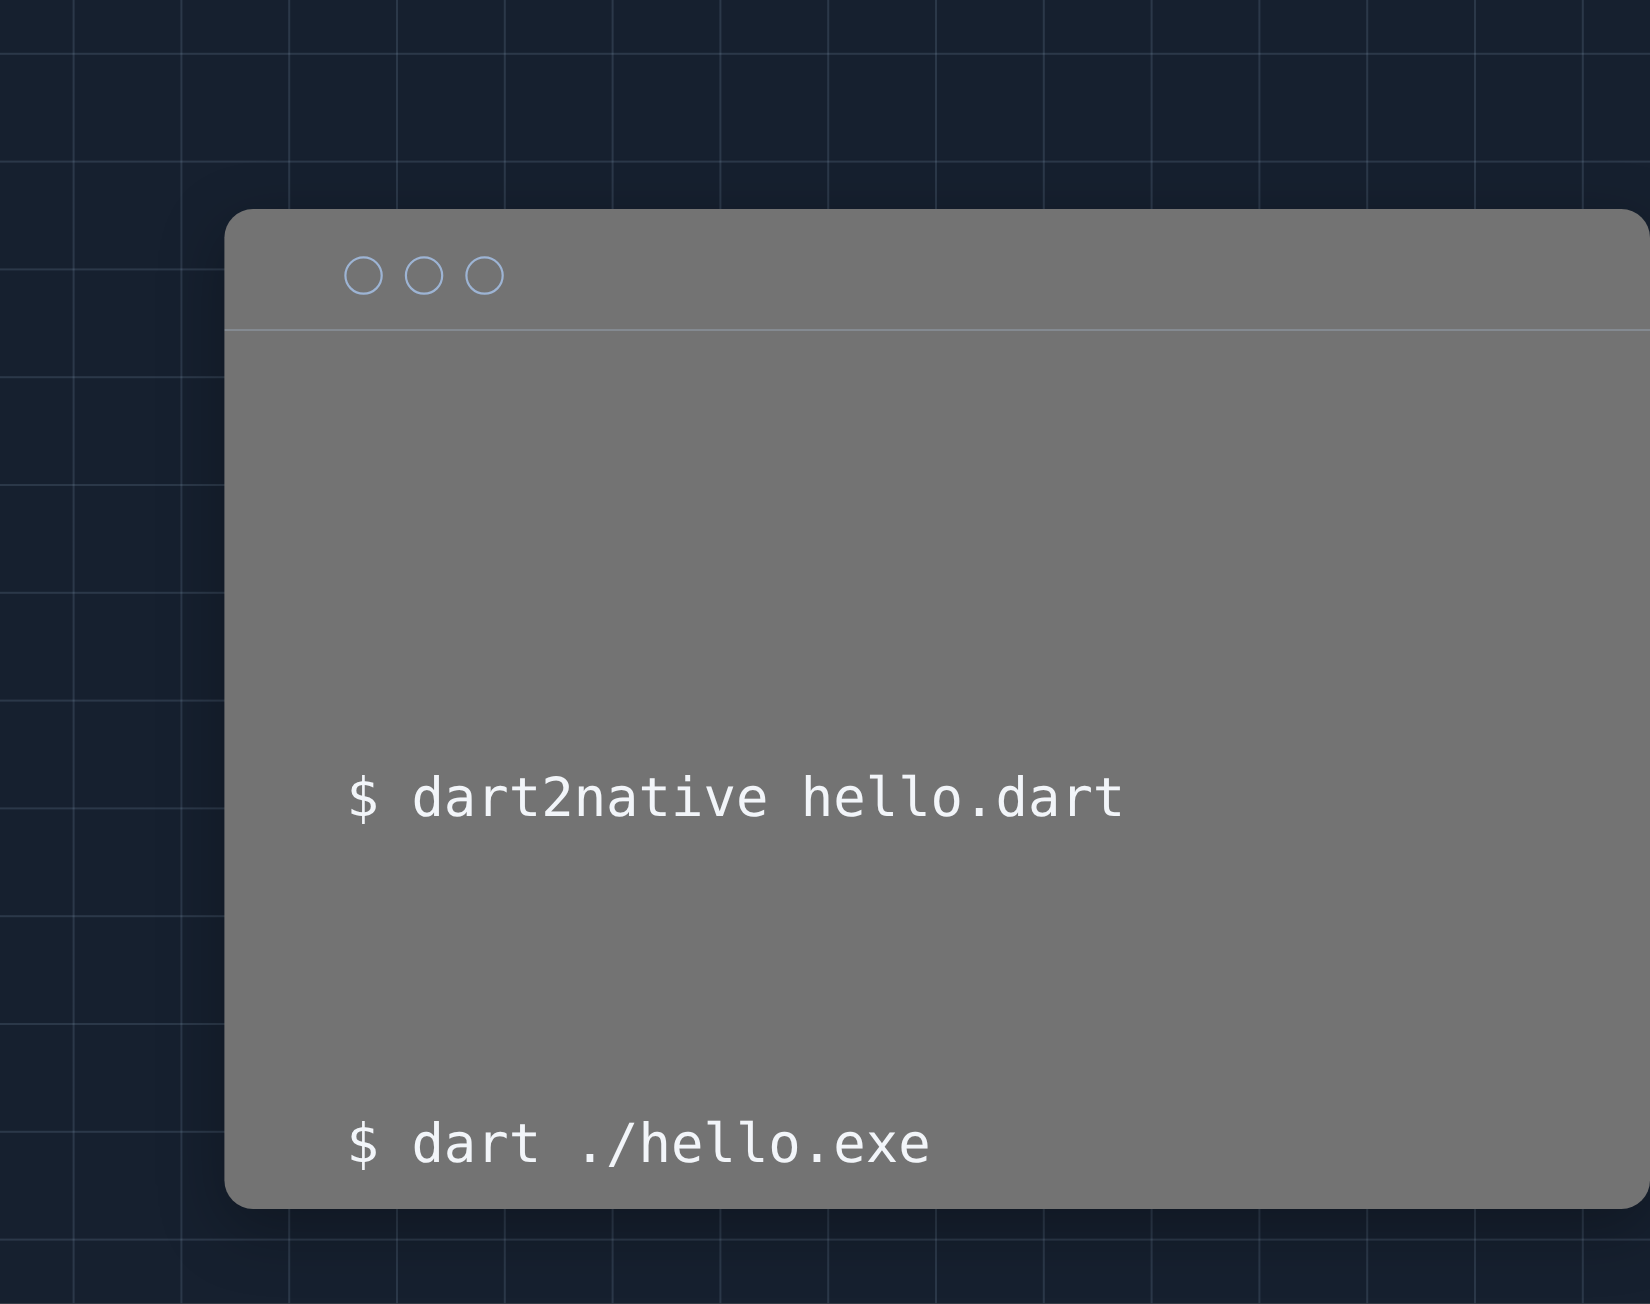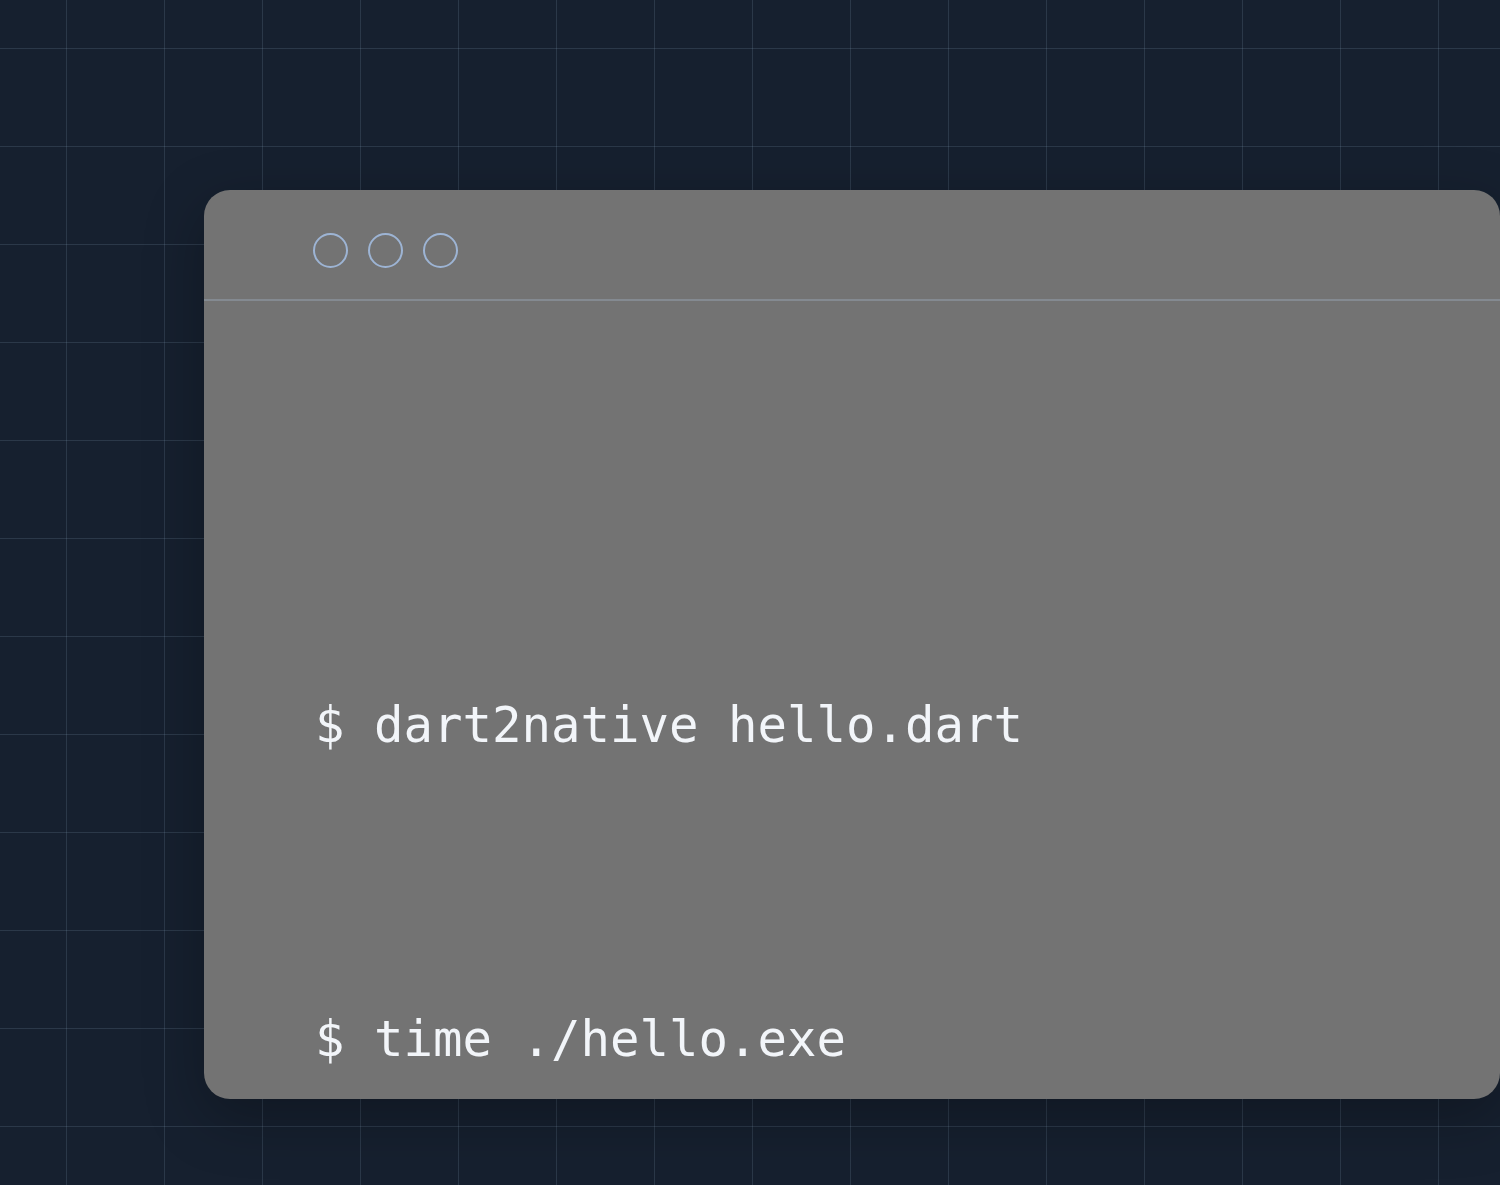--- a/index.html
+++ b/index.html
@@ -105,21 +105,21 @@
         <span class="window-dot"></span>
         <span class="window-dot"></span>
         <span class="window-dot"></span>
       </div>
     </div>
 
     <div id="terminal-body">
 
       <div class="term-line">$ dart2native hello.dart</div>
 
-      <div class="term-line">$ time ./hello.exe</div>
+      <div class="term-line">$ dart ./hello.exe</div>
 
       
 
       
 
       
 
       
 
     </div>

